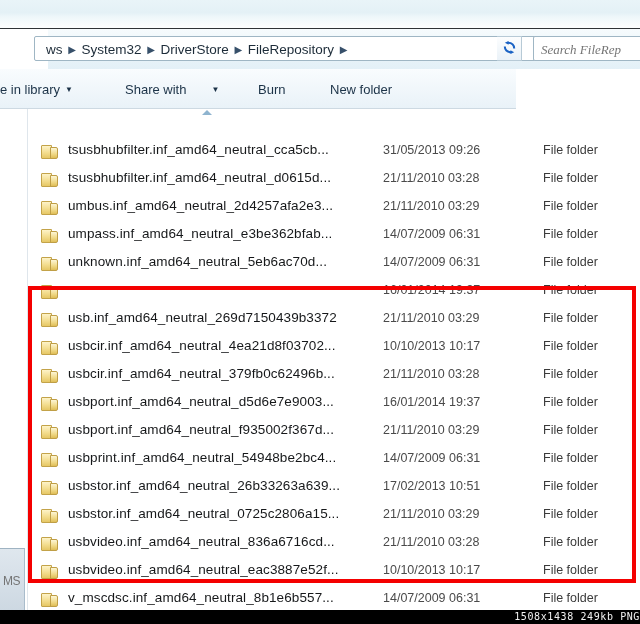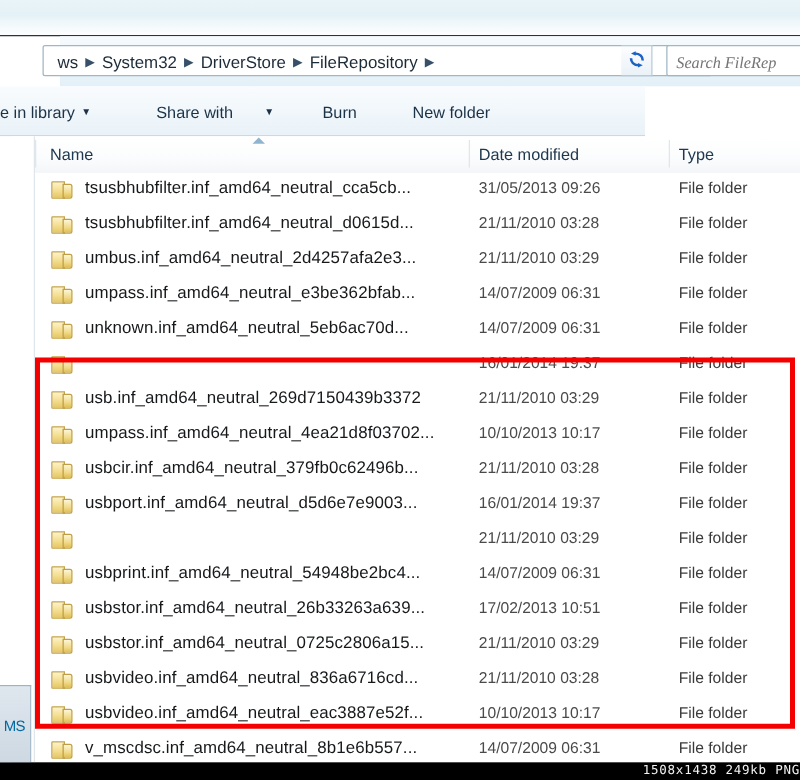--- a/index.html
+++ b/index.html
@@ -205,21 +205,21 @@
     left: 0; top: 548px;
     width: 24px; height: 62px;
     background: linear-gradient(to bottom, #dfe7ee, #cdd8e2);
     border-top: 1px solid #9fb3c2;
     border-right: 1px solid #a9bccb;
   }
   .taskbar-label {
     position: absolute;
     left: 3px; top: 574px;
     font-size: 12px;
-    color: #0369a1;
+    color: #737373;
     letter-spacing: -0.5px;
   }
 
   
   .filelist {
     position: absolute;
     left: 28px; top: 138px;
     width: 612px;
     height: 472px;
     background: #ffffff;
@@ -363,28 +363,20 @@
       <span class="tb-caret">▼</span>
     </div>
     <div class="tb-item" style="left:258px;align-items:center;">
       <span>Burn</span>
     </div>
     <div class="tb-item" style="left:330px;">
       <span>New folder</span>
     </div>
   </div>
 
-  <div class="col-header">
-    <div class="colsep" style="left:28px;"></div>
-    <div class="col-label" style="left:40px;">Name</div>
-    <div class="colsep" style="left:375px;"></div>
-    <div class="col-label" style="left:383px;">Date modified</div>
-    <div class="colsep" style="left:535px;"></div>
-    <div class="col-label" style="left:543px;">Type</div>
-  </div>
   <div class="sort-arrow"></div>
 
   <div class="nav-strip-left"></div>
   <div class="nav-pane"></div>
   <div class="taskbar-chunk"></div>
   <div class="taskbar-label">MS</div>
 
   <div class="filelist" id="filelist">
       <div class="row">
         <div class="icon">
@@ -462,21 +454,21 @@
         <div class="fdate">21/11/2010 03:29</div>
         <div class="ftype">File folder</div>
       </div>
       <div class="row">
         <div class="icon">
           <div class="folder">
             <div class="back"></div>
             <div class="front"></div>
           </div>
         </div>
-        <div class="fname">umpass.inf_amd64_neutral_4ea21d8f03702...</div>
+        <div class="fname">usbcir.inf_amd64_neutral_4ea21d8f03702...</div>
         <div class="fdate">10/10/2013 10:17</div>
         <div class="ftype">File folder</div>
       </div>
       <div class="row">
         <div class="icon">
           <div class="folder">
             <div class="back"></div>
             <div class="front"></div>
           </div>
         </div>
@@ -495,20 +487,21 @@
         <div class="fdate">16/01/2014 19:37</div>
         <div class="ftype">File folder</div>
       </div>
       <div class="row">
         <div class="icon">
           <div class="folder">
             <div class="back"></div>
             <div class="front"></div>
           </div>
         </div>
+        <div class="fname">usbport.inf_amd64_neutral_f935002f367d...</div>
         <div class="fdate">21/11/2010 03:29</div>
         <div class="ftype">File folder</div>
       </div>
       <div class="row">
         <div class="icon">
           <div class="folder">
             <div class="back"></div>
             <div class="front"></div>
           </div>
         </div>

